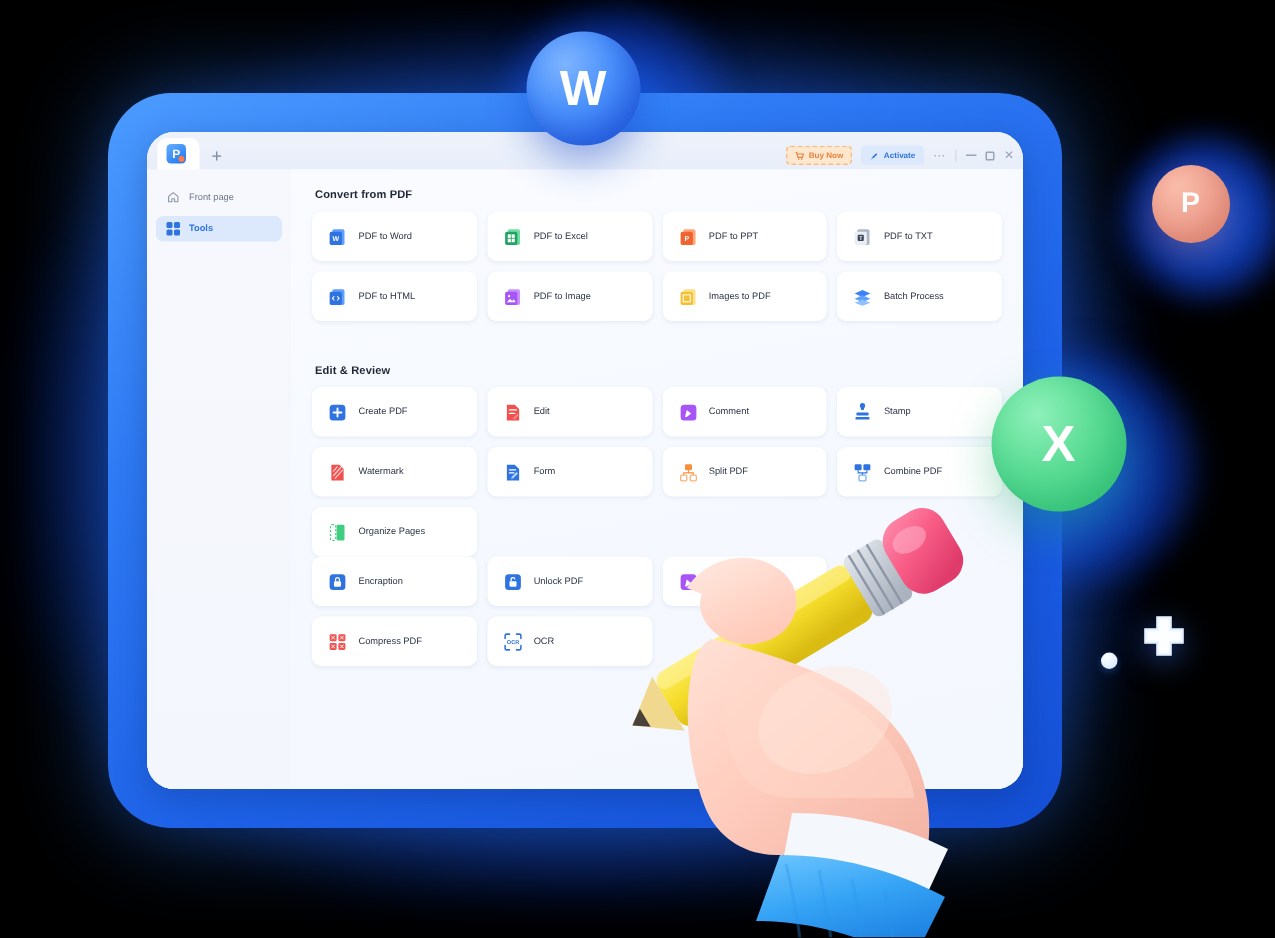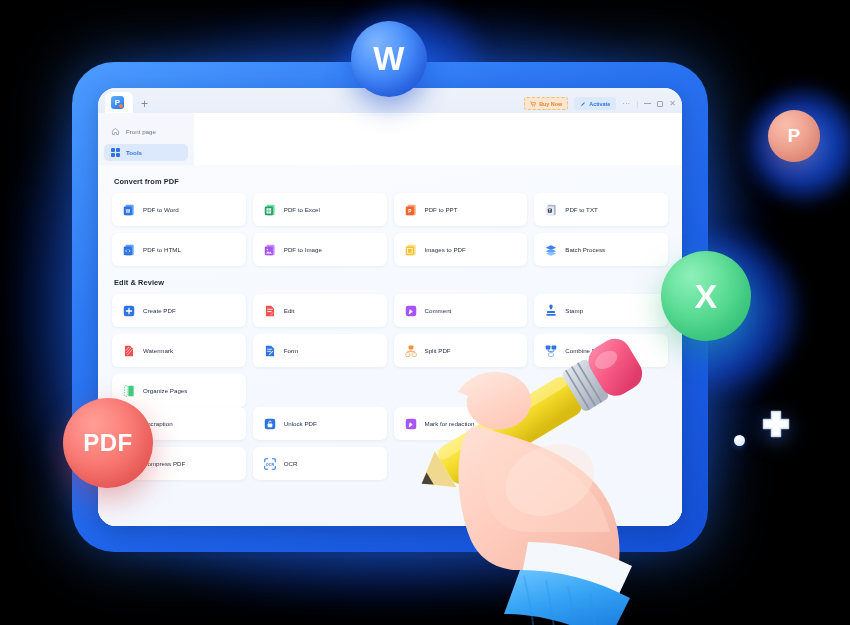--- a/index.html
+++ b/index.html
@@ -91,21 +91,21 @@
     display: flex; align-items: center; gap: 3px;
     height: 13px; padding: 0 6px; border-radius: 3px;
     background: #dce9fd; font-size: 5.4px; color: #2f73e0; font-weight: 700; white-space: nowrap;
   }
   .wc { color: #9aa4b4; font-size: 8px; line-height: 1; }
   .wc.sep { color: #cdd4df; }
   .wc-sq { width: 6px; height: 6px; border: 1px solid #9aa4b4; border-radius: 1px; }
   .wc-min { width: 7px; height: 1px; background: #9aa4b4; }
 
   
-  .wbody { display: flex; height: calc(100% - 25px); background: #fff; flex-direction: column; }
+  .wbody { display: flex; height: calc(100% - 25px); background: #fff; }
   .sidebar {
     width: 96px; flex: none; padding: 10px 6px 0 6px;
     background: linear-gradient(180deg,#f6f8fd 0%, #f3f6fc 100%);
   }
   .side-item {
     display: flex; align-items: center; gap: 6px;
     height: 17px; padding: 0 7px; border-radius: 5px;
     font-size: 6.2px; color: #6d7889; margin-bottom: 4px; cursor: pointer;
   }
   .side-item.active { background: #dce9fd; color: #2f73e0; font-weight: 700; }
@@ -116,21 +116,21 @@
 
   .content {
     flex: 1; position: relative; padding: 12px 14px 0 14px;
     background: linear-gradient(170deg,#f9fbff 0%, #f6f9ff 40%, #f3f7fe 100%);
     overflow: hidden;
   }
   .sec-title {
     font-size: 7.4px; font-weight: 700; color: #1d2535;
     margin: 0 0 7px 2px; letter-spacing: .1px;
   }
-  .sec-title.gap { margin-top: 12px; }
+  .sec-title.gap { margin-top: 28px; }
   .grid {
     display: grid; grid-template-columns: repeat(4, 1fr);
     gap: 7px;
   }
   .card {
     display: flex; align-items: center; gap: 7px;
     height: 33px; padding: 0 10px; border-radius: 6px;
     background: #fff; box-shadow: 0 1px 3px rgba(30,60,120,.07);
     font-size: 6.2px; color: #2a3345; cursor: pointer;
     overflow: hidden;
@@ -445,23 +445,20 @@
             <div></div>
           </div>
 
         </div>
       </div>
     </div>
   </div>
 
   <div class="badge badge-w">
     <span>W</span>
-  </div>
-  <div class="badge badge-pdf">
-    <span>PDF</span>
   </div>
   <div class="badge badge-x">
     <span>X</span>
   </div>
   <div class="badge badge-p">
     <span>P</span>
   </div>
 
   <svg class="plus3d" viewBox="0 0 40 40">
     <path d="M14 4h12v10h10v12H26v10H14V26H4V14h10z" fill="#eef6ff" stroke="#dce9fb" stroke-width="1"></path>

